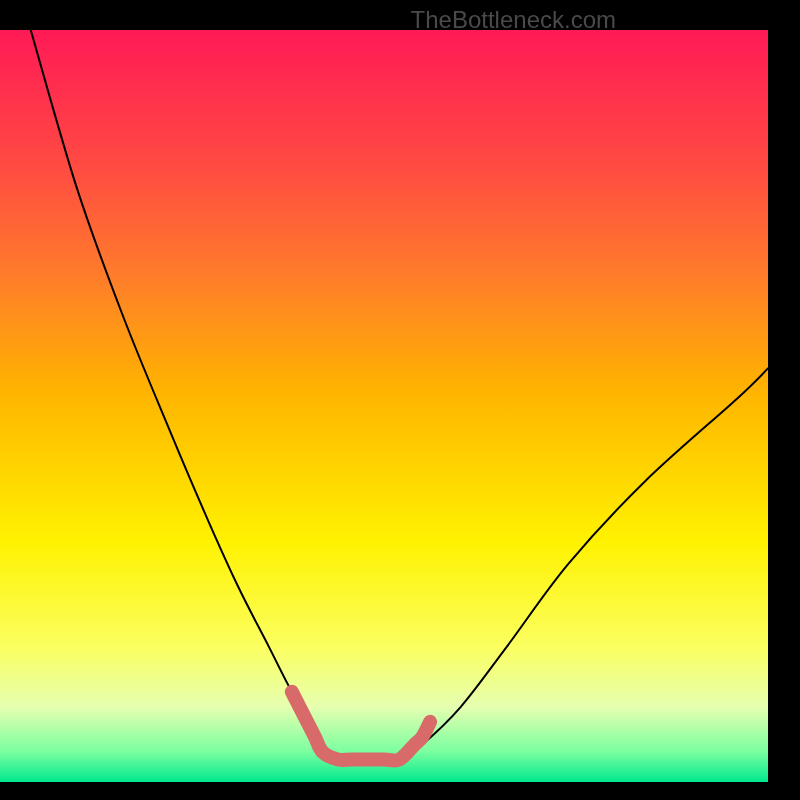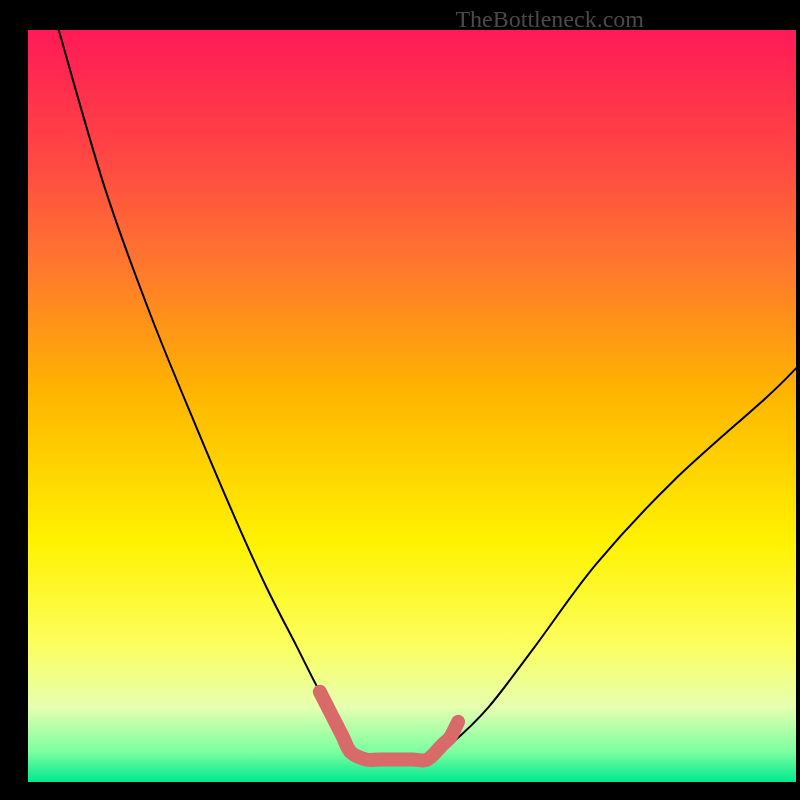--- a/index.html
+++ b/index.html
@@ -6,26 +6,25 @@
     margin: 0;
     padding: 0;
     width: 800px;
     height: 800px;
     overflow: hidden;
     background: #000;
     font-family: Arial, sans-serif;
   }
   .frame {
     position: absolute;
-    left: 28px;
+    left: 0;
     top: 2px;
     width: 620px;
     height: 780px;
     box-sizing: border-box;
-    font-family: Liberation Serif, serif;
   }
   .plot-area {
     position: absolute;
     left: 0;
     top: 28px;
     width: 768px;
     height: 752px;
     background: linear-gradient(to bottom,
       #ff1a56 0%,
       #ff4a42 18%,

